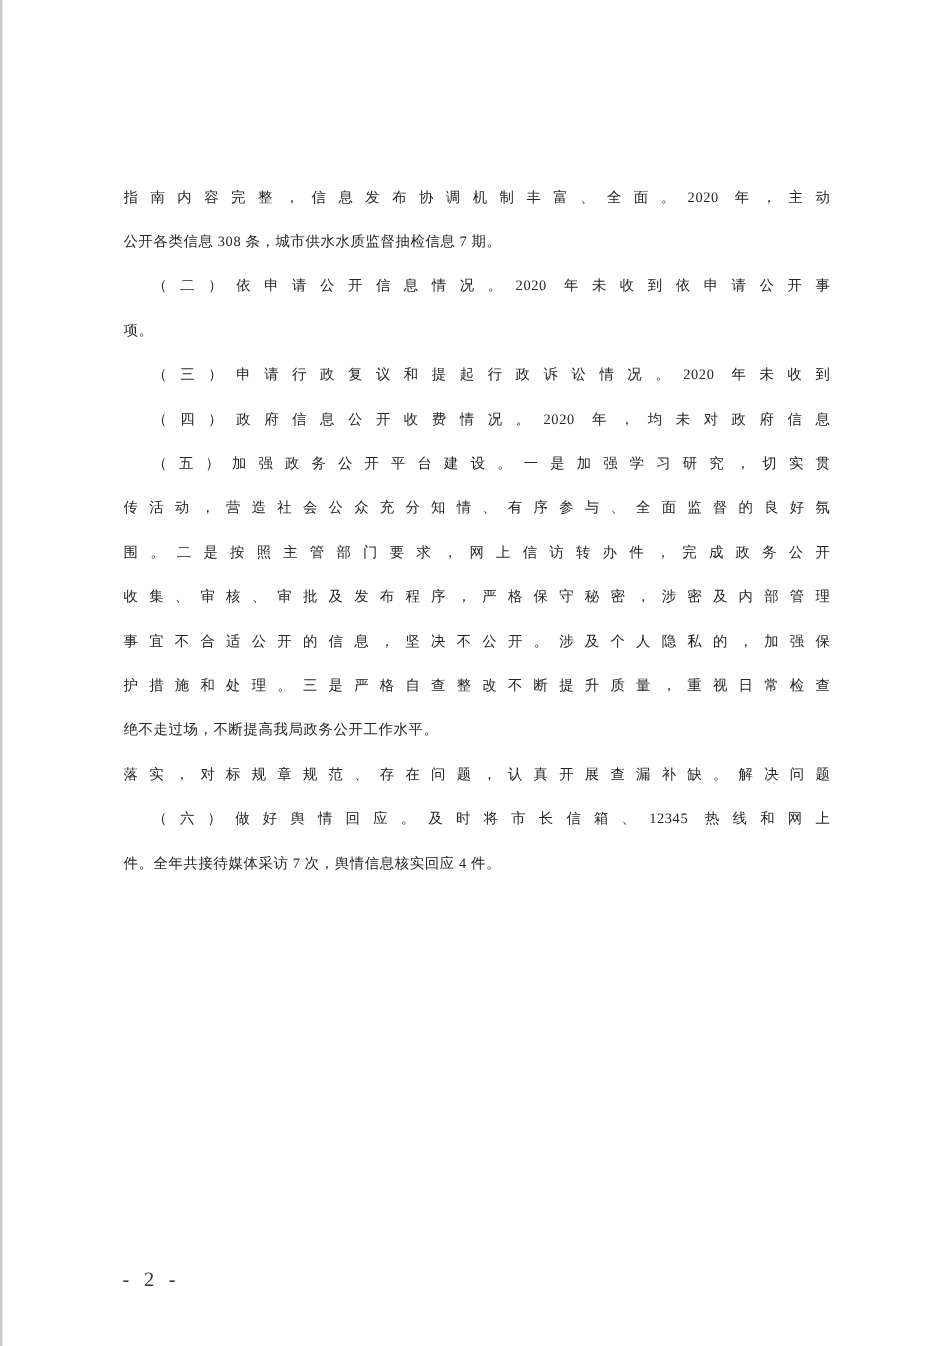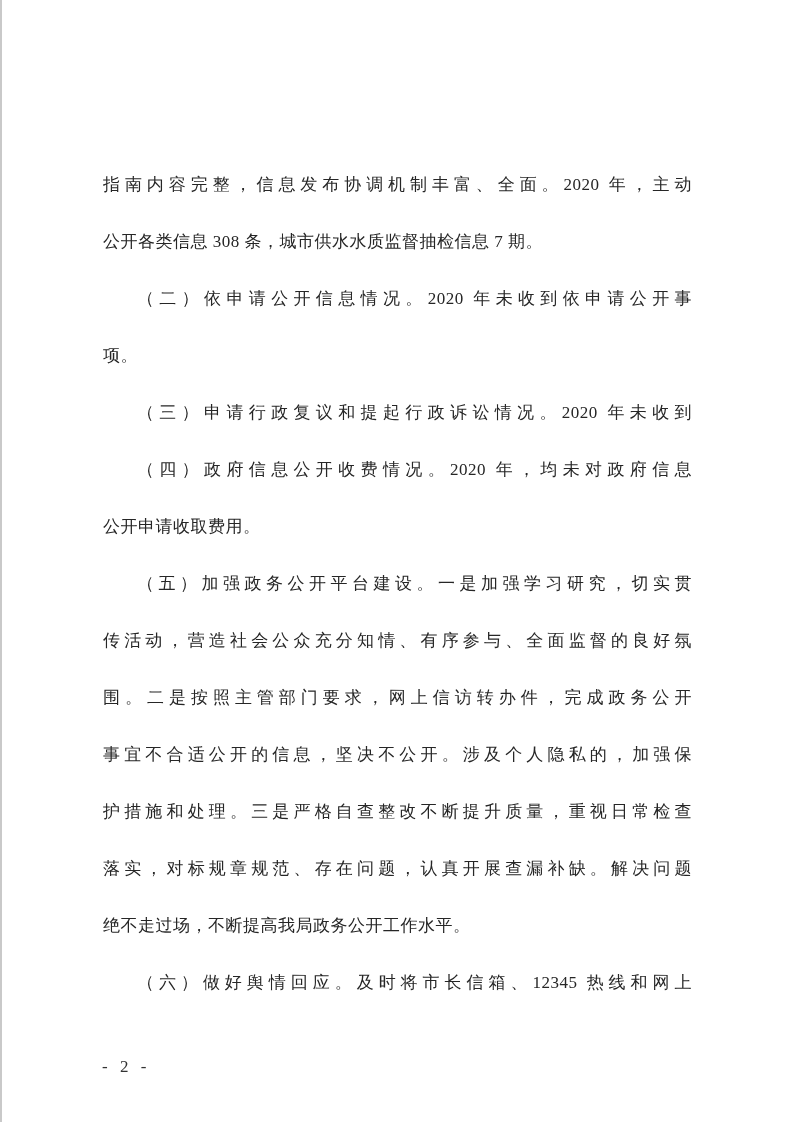--- a/index.html
+++ b/index.html
@@ -27,27 +27,26 @@
     position: absolute;
     left: 103px;
     top: 146px;
     width: 589px;
   }
   .paragraph {
     margin: 0;
     padding: 0;
   }
   .line {
-    font-size: 17px;
+    font-size: 12px;
     line-height: 37px;
     height: 37px;
     overflow: hidden;
     text-align: left;
     letter-spacing: 0.5px;
-    margin-top: 20px;
   }
   .line.fill {
     text-align: justify;
     text-align-last: justify;
   }
   .line.indent {
     text-indent: 2em;
   }
   .page-number {
     position: absolute;
@@ -71,29 +70,30 @@
     </div>
     <div class="paragraph">
       <div class="line fill indent">（二）依申请公开信息情况。2020 年未收到依申请公开事</div>
       <div class="line">项。</div>
     </div>
     <div class="paragraph">
       <div class="line fill indent">（三）申请行政复议和提起行政诉讼情况。2020 年未收到</div>
     </div>
     <div class="paragraph">
       <div class="line fill indent">（四）政府信息公开收费情况。2020 年，均未对政府信息</div>
-      <div class="line">公开申请收取费用。</div>
     </div>
     <div class="paragraph">
       <div class="line fill indent">（五）加强政务公开平台建设。一是加强学习研究，切实贯</div>
       <div class="line fill">传活动，营造社会公众充分知情、有序参与、全面监督的良好氛</div>
       <div class="line fill">围。二是按照主管部门要求，网上信访转办件，完成政务公开</div>
+      <div class="line fill">收集、审核、审批及发布程序，严格保守秘密，涉密及内部管理</div>
       <div class="line fill">事宜不合适公开的信息，坚决不公开。涉及个人隐私的，加强保</div>
       <div class="line fill">护措施和处理。三是严格自查整改不断提升质量，重视日常检查</div>
+      <div class="line">绝不走过场，不断提高我局政务公开工作水平。</div>
       <div class="line fill">落实，对标规章规范、存在问题，认真开展查漏补缺。解决问题</div>
-      <div class="line">绝不走过场，不断提高我局政务公开工作水平。</div>
     </div>
     <div class="paragraph">
       <div class="line fill indent">（六）做好舆情回应。及时将市长信箱、12345 热线和网上</div>
+      <div class="line">件。全年共接待媒体采访 7 次，舆情信息核实回应 4 件。</div>
     </div>
   </div>
 
 <div class="page-number">- 2 -</div>
 
 </body></html>

